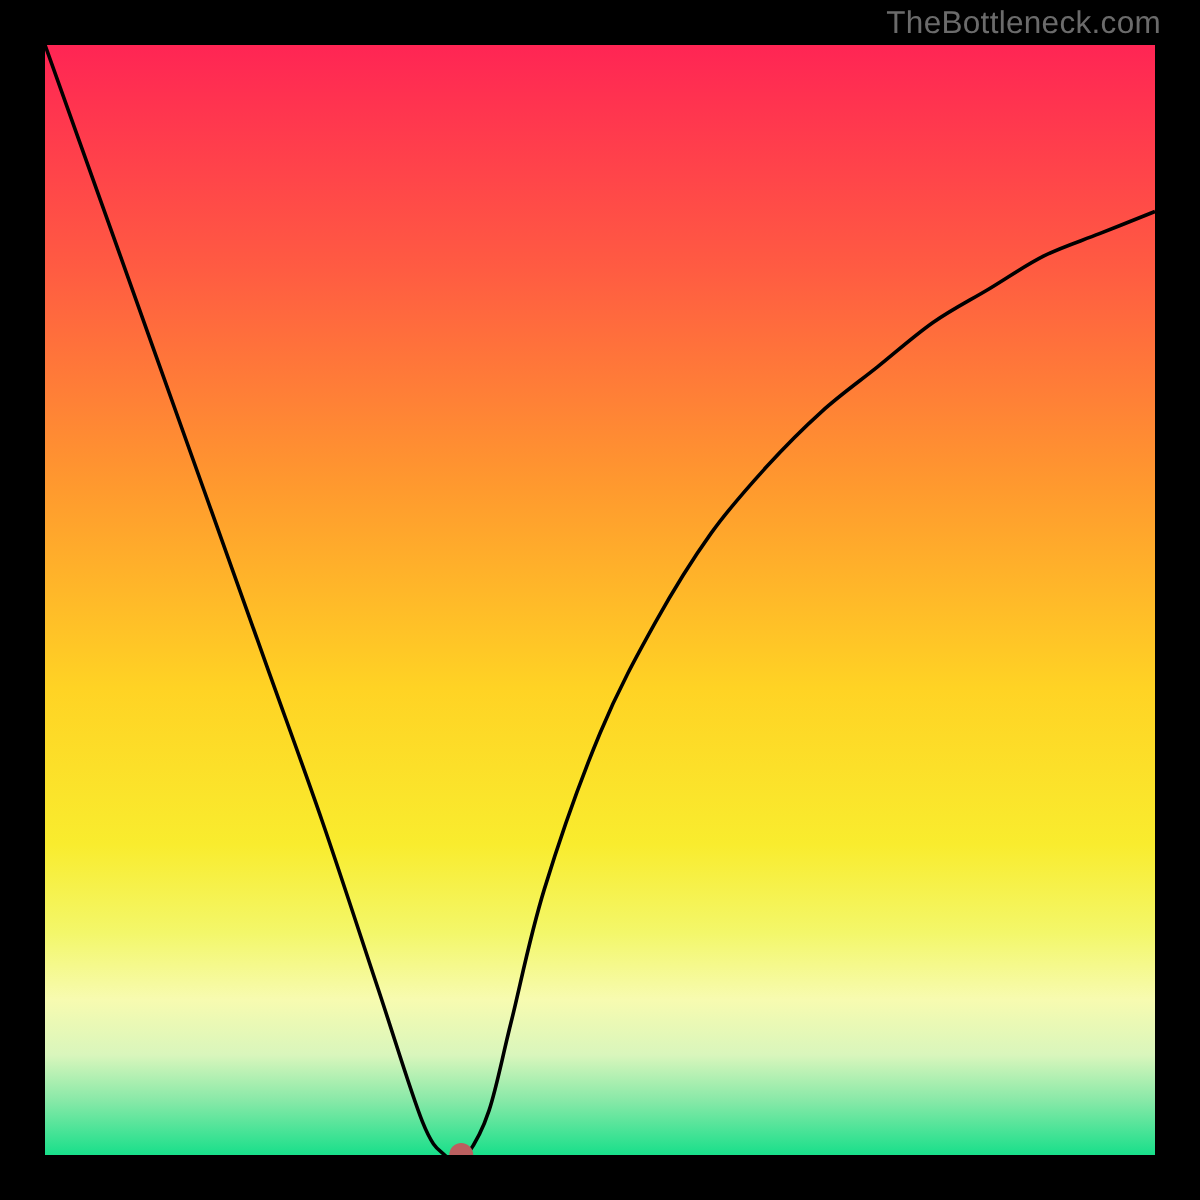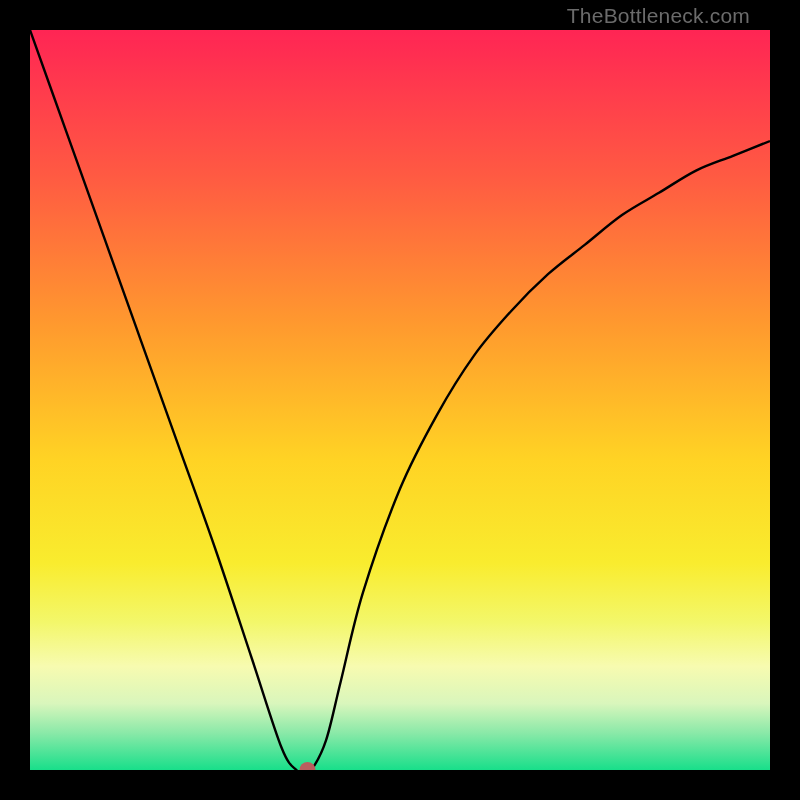--- a/index.html
+++ b/index.html
@@ -31,21 +31,21 @@
   }
   .curve {
     position: absolute;
     left: 0; top: 0;
     width: 100%; height: 100%;
     pointer-events: none;
   }
   .watermark {
     position: absolute;
     top: 4px;
-    right: 50px;
+    right: 26px;
     color: #6b6b6b;
     font-size: 21px;
     font-weight: 500;
     letter-spacing: 0.2px;
     user-select: none;
   }
 </style>
 </head>
 <body>
 

